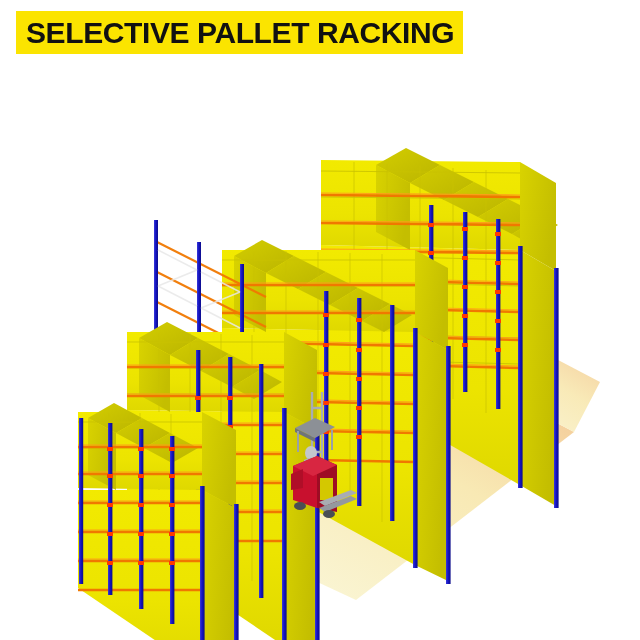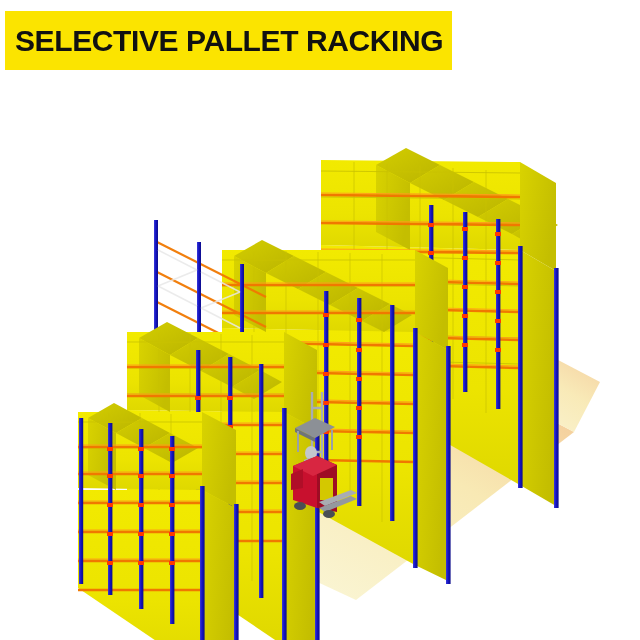--- a/index.html
+++ b/index.html
@@ -2,22 +2,22 @@
 <html><head>
 <meta charset="utf-8">
 <style>
   html,body{margin:0;padding:0;background:#ffffff;}
   body{width:640px;height:640px;overflow:hidden;
        font-family:"Liberation Sans","DejaVu Sans",sans-serif;}
   #page{position:relative;width:640px;height:640px;background:#fff;}
 
   
   #title-banner{
-    position:absolute;left:5px;top:11px;
-    height:59px;padding:0 9px 0 10px;
+    position:absolute;left:16px;top:11px;
+    height:43px;padding:0 9px 0 10px;
     display:flex;align-items:center;
     background:#FBE400;
   }
   #title-text{
     font-size:30px;font-weight:bold;color:#111111;
     letter-spacing:-0.4px;line-height:1;white-space:nowrap;
   }
 
   
   #illustration{position:absolute;left:0;top:60px;width:640px;height:580px;}

